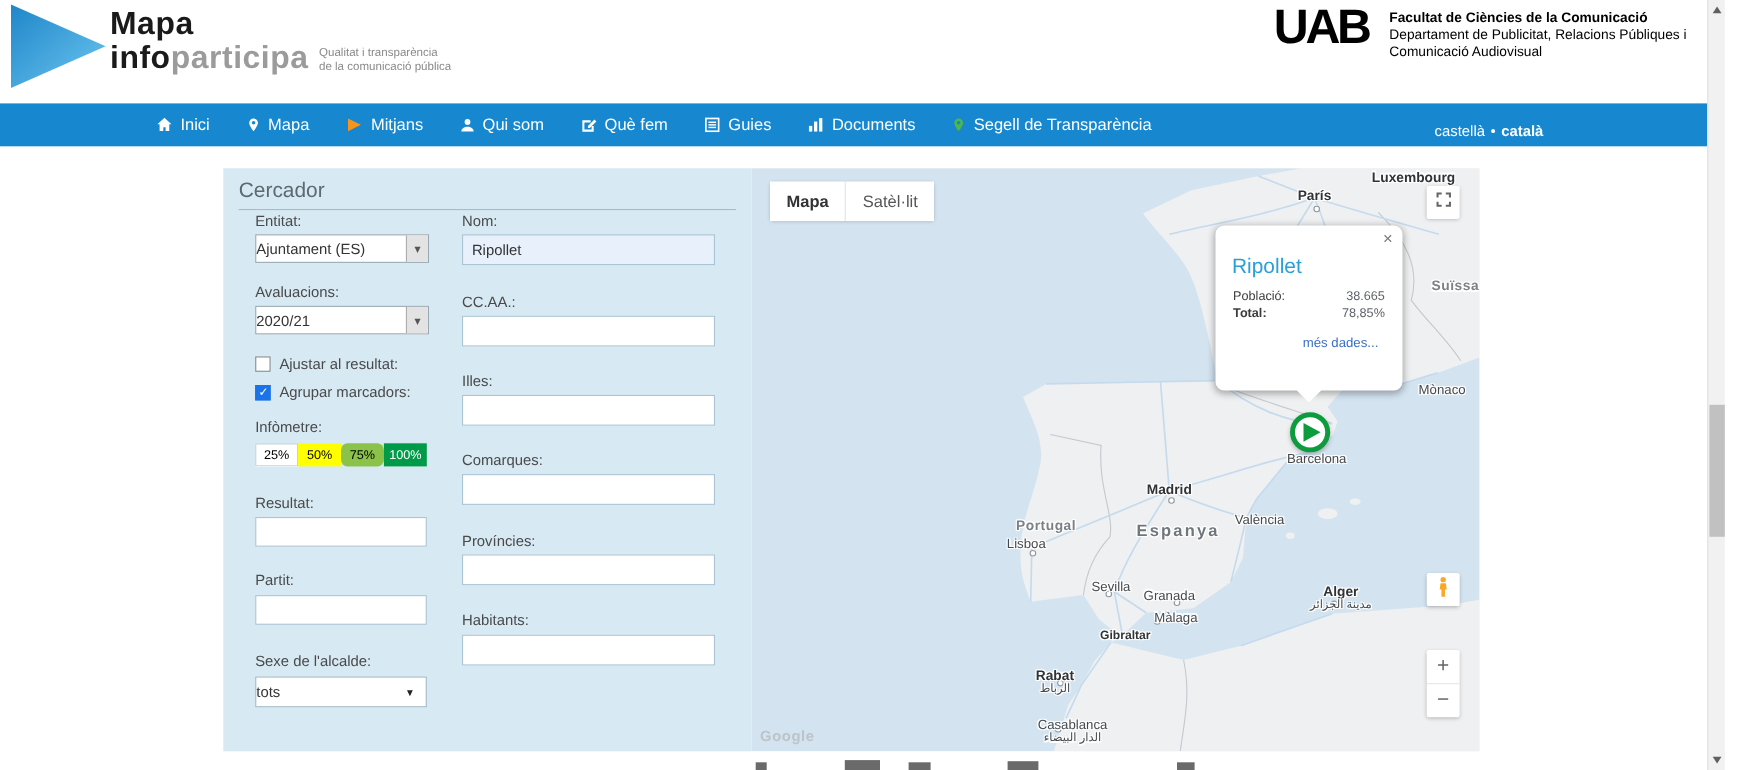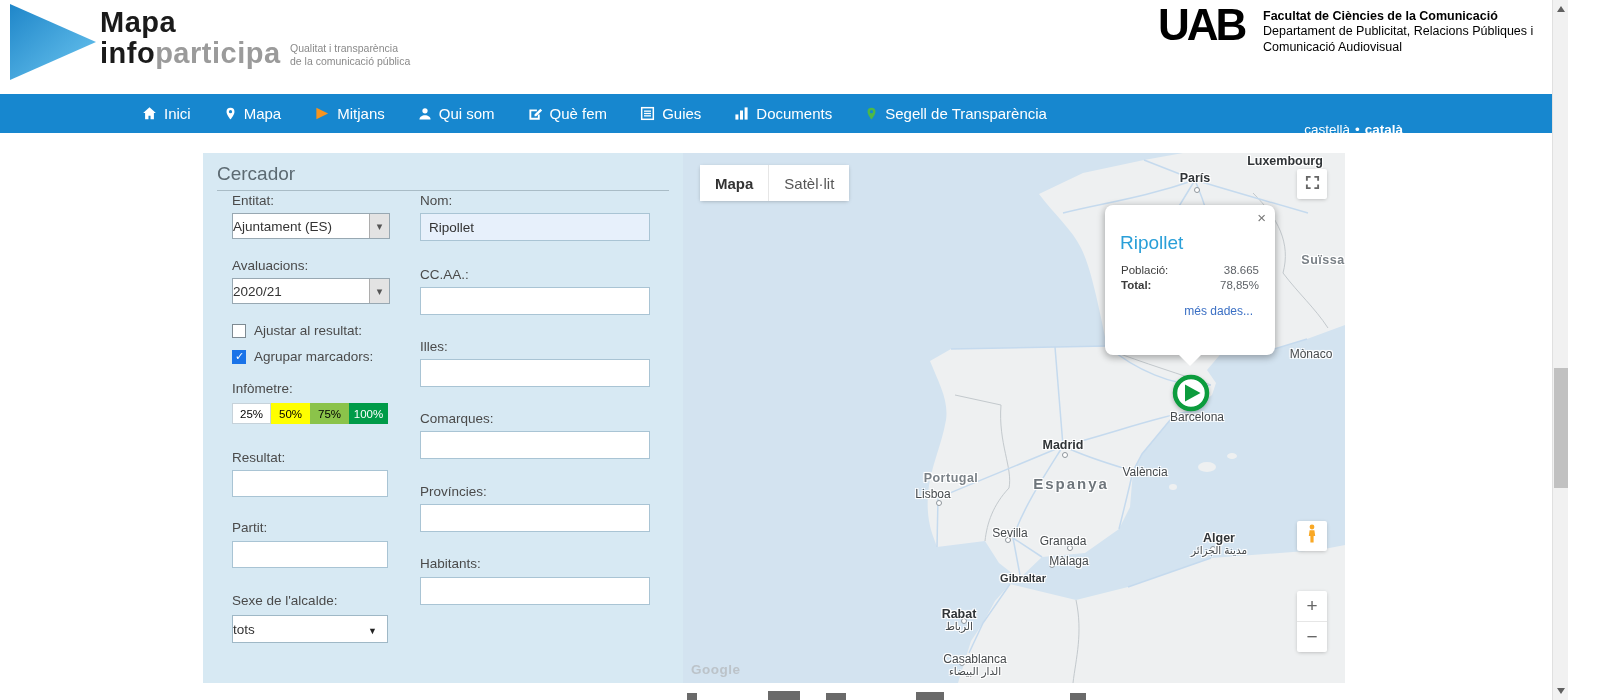--- a/index.html
+++ b/index.html
@@ -17,21 +17,21 @@
   .uab-mark { position:absolute; left:1158px; top:0px; font-size:44px; font-weight:900; color:#000; letter-spacing:-3px; }
   .uab-text { position:absolute; left:1263px; top:4px; color:#000; }
   .uab-l1,.uab-l2 { font-size:15px; font-weight:bold; line-height:1.25; }
   .uab-l3 { font-size:12.5px; font-weight:bold; margin-top:5px; }
   .uab-l4,.uab-l5 { font-size:12.5px; line-height:1.3; }
 
   
   .nav { position:absolute; left:0; top:94px; width:1553px; height:39px; display:flex; align-items:center; padding-left:142px; }
   .nav-item { display:flex; align-items:center; gap:7px; color:#fff; font-size:15px; margin-right:33px; cursor:pointer; white-space:nowrap; }
   .nav-item svg { display:block; }
-  .nav-lang { position:absolute; right:150px; top:16px; height:39px; display:flex; align-items:center; gap:5px; color:#fff; font-size:13.5px; }
+  .nav-lang { position:absolute; right:150px; top:6px; height:39px; display:flex; align-items:center; gap:5px; color:#fff; font-size:13.5px; }
   .lang-current { font-weight:bold; }
 
   
   .panel { position:absolute; left:203px; top:153px; width:480px; height:530px; }
   .panel-title { position:absolute; left:14px; top:10px; font-size:19px; color:#5c6a72; }
   .panel-rule { position:absolute; left:14px; top:37px; width:452px; border-bottom:1px solid #a9bcc6; }
   .flabel { position:absolute; font-size:13.5px; color:#4a4a4a; white-space:nowrap; }
   .tinput { position:absolute; height:28px; border:1px solid #a9c4d4; background:#fff; font-size:13.5px; color:#333; padding:0 8px; font-family:inherit; }
   .tinput.filled { background:#e7f0fb; }
   .select-classic { position:absolute; height:26px; border:1px solid #98a8b2; background:#fff; display:flex; align-items:center; cursor:default; }
@@ -229,21 +229,21 @@
     </div>
     <div class="check-row" style="left:29px; top:196px;">
       <span class="cb" data-checked="true"></span>
       <span class="cb-label">Agrupar marcadors:</span>
     </div>
 
     <span class="flabel" style="left:29px; top:228px;">Infòmetre:</span>
     <div class="infometre" style="left:29px; top:250px;">
       <span class="seg seg-0" style="background: rgb(255, 255, 255);">25%</span>
       <span class="seg seg-1" style="background: rgb(255, 255, 0);">50%</span>
-      <span class="seg seg-2" style="background: rgb(139, 195, 74);">75%</span>
+      <span class="seg seg-2" style="background: rgb(139, 195, 74); border-radius: 6px;">75%</span>
       <span class="seg seg-3" style="background: rgb(0, 155, 72);">100%</span>
     </div>
 
     <span class="flabel" style="left:29px; top:297px;">Resultat:</span>
     <input class="tinput" style="left: 29px; top: 317px; width: 156px; height: 27px;" value="">
 
     <span class="flabel" style="left:29px; top:367px;">Partit:</span>
     <input class="tinput" style="left: 29px; top: 388px; width: 156px; height: 27px;" value="">
 
     <span class="flabel" style="left:29px; top:440px;">Sexe de l'alcalde:</span>

